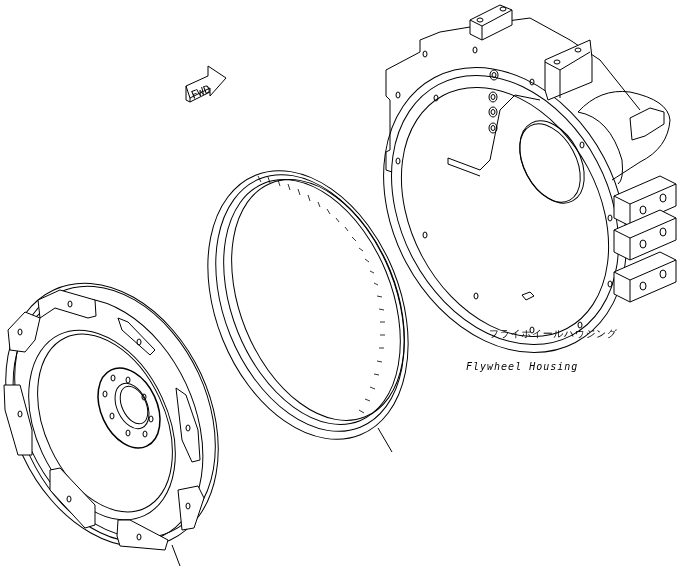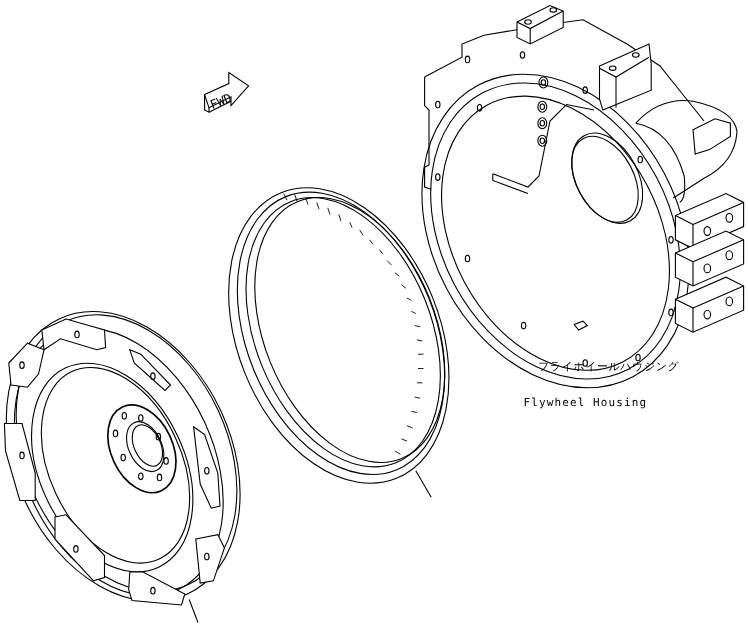--- a/index.html
+++ b/index.html
@@ -1,20 +1,20 @@
 <!DOCTYPE html>
 <html><head>
 <meta charset="utf-8">
 <style>
   html, body { margin: 0; padding: 0; background: #ffffff; }
   .canvas { position: relative; width: 680px; height: 571px; background: #ffffff; overflow: hidden; }
   svg.art { position: absolute; left: 0; top: 0; }
   .label { position: absolute; font-family: "DejaVu Sans Mono", monospace; color: #000; font-size: 10px; line-height: 11px; letter-spacing: 0.5px; white-space: nowrap; }
   .label-jp { left: 489px; top: 328px; }
-  .label-en { left: 476px; top: 361px; letter-spacing: 1px; }
+  .label-en { left: 466px; top: 361px; letter-spacing: 1px; font-style: italic; }
   .fwd-text { font-family: "DejaVu Sans Mono", monospace; font-size: 11px; }
 </style>
 </head>
 <body>
 
 <div class="canvas">
   <svg class="art" width="680" height="571" viewBox="0 0 680 571" fill="none" stroke="#000" stroke-width="1">
 
     <g>
       <polygon points="186,86 208,76 208,66 226,78 210,96 210,88 190,98" fill="#fff"></polygon>

